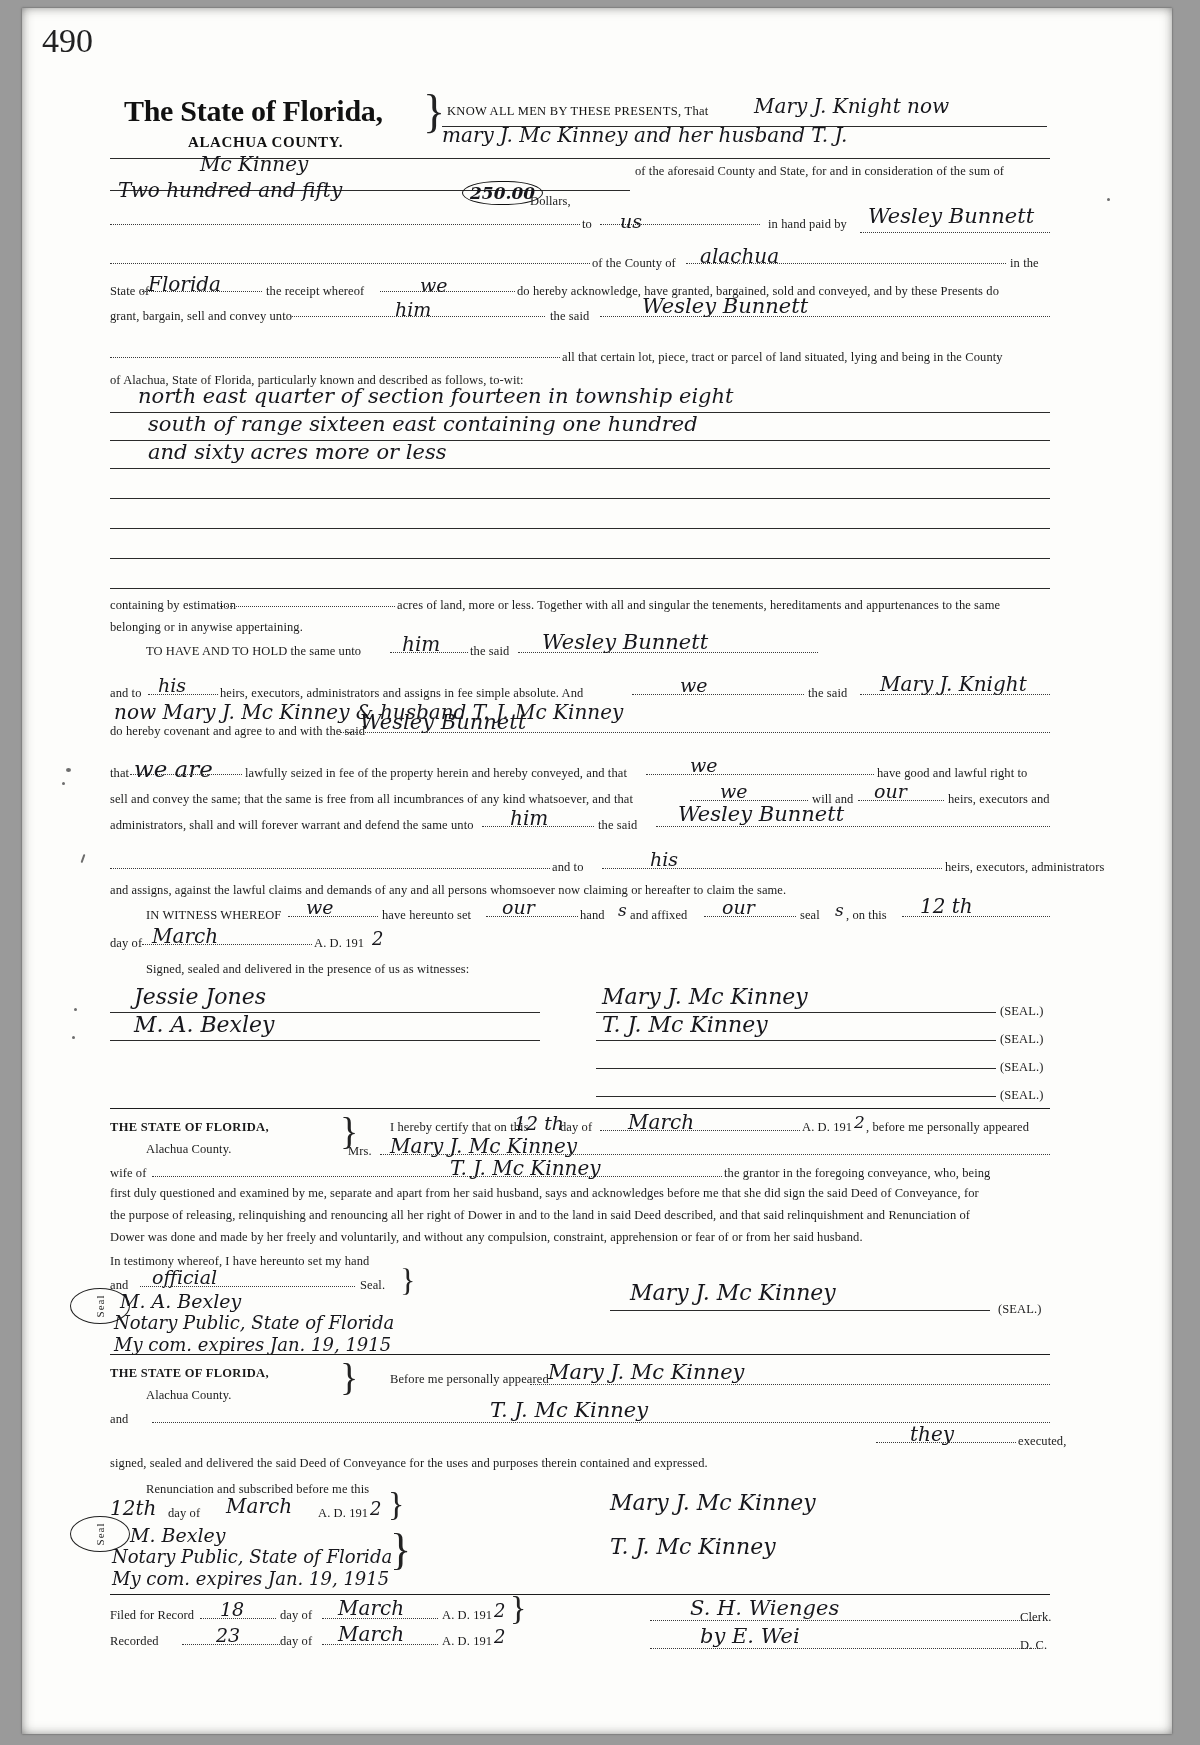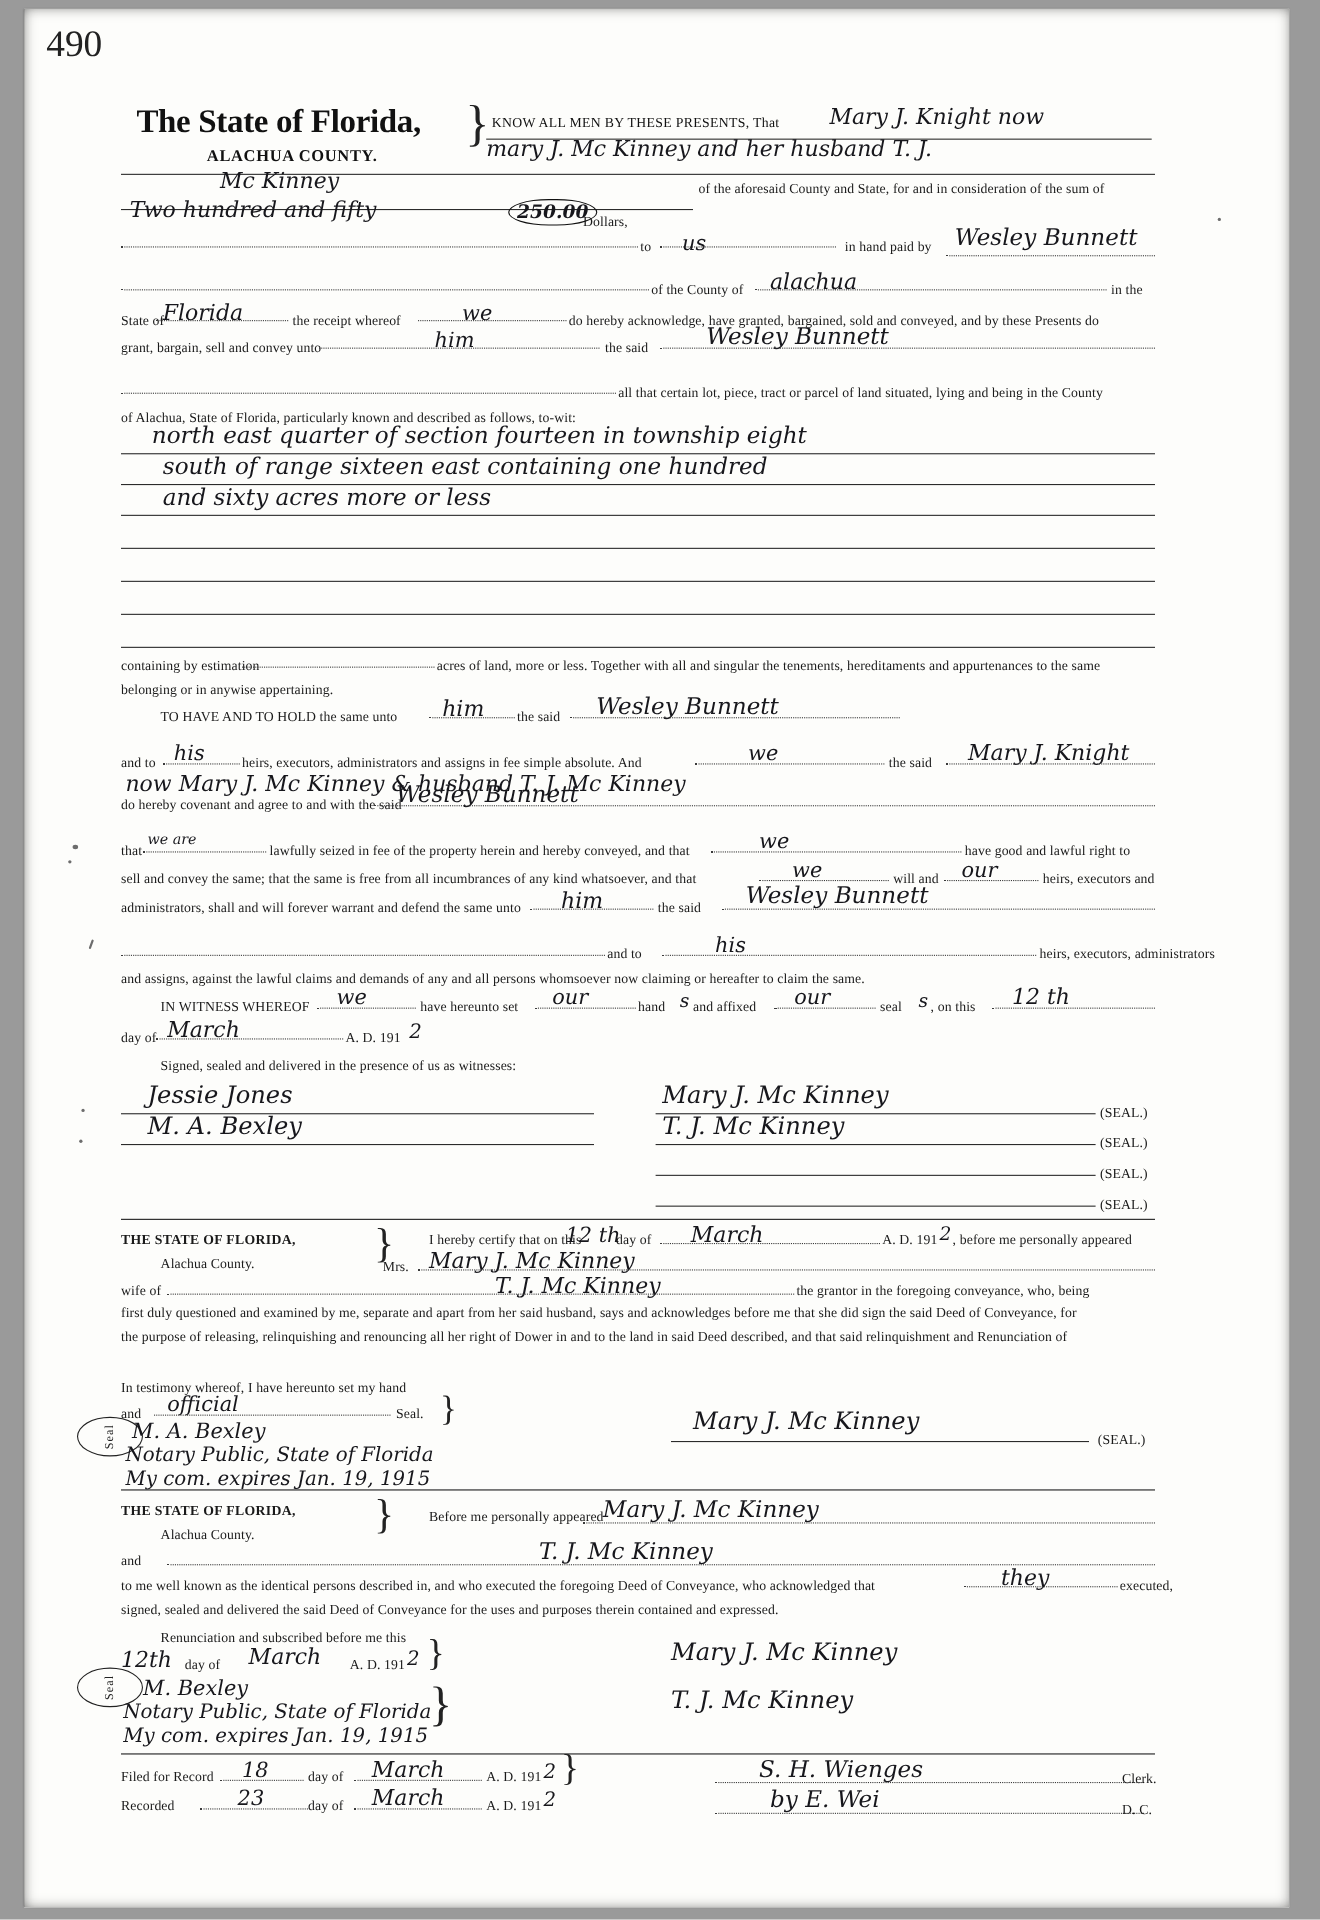--- a/index.html
+++ b/index.html
@@ -174,21 +174,21 @@
     <div class="abs pr" style="left:718px;top:600px;">the said</div>
     <div class="abs hw" style="left:790px;top:586px;font-size:20px;">Mary J. Knight</div>
     <div class="dotted" style="left:770px;top:608px;width:190px;"></div>
 
     <div class="abs hw" style="left:24px;top:614px;font-size:20px;">now Mary J. Mc Kinney &amp; husband T. J. Mc Kinney</div>
     <div class="abs pr" style="left:20px;top:638px;">do hereby covenant and agree to and with the said</div>
     <div class="abs hw" style="left:270px;top:624px;font-size:21px;">Wesley Bunnett</div>
     <div class="dotted" style="left:250px;top:646px;width:710px;"></div>
 
     <div class="abs pr" style="left:20px;top:680px;">that</div>
-    <div class="abs hw" style="left:44px;top:670px;font-size:13px;">we are</div>
+    <div class="abs hw" style="left:44px;top:670px;font-size:23px;">we are</div>
     <div class="dotted" style="left:40px;top:688px;width:112px;"></div>
     <div class="abs pr" style="left:155px;top:680px;">lawfully seized in fee of the property herein and hereby conveyed, and that</div>
     <div class="abs hw" style="left:600px;top:668px;font-size:19px;">we</div>
     <div class="dotted" style="left:556px;top:688px;width:228px;"></div>
     <div class="abs pr" style="left:787px;top:680px;">have good and lawful right to</div>
 
     <div class="abs pr" style="left:20px;top:706px;">sell and convey the same; that the same is free from all incumbrances of any kind whatsoever, and that</div>
     <div class="abs hw" style="left:630px;top:694px;font-size:19px;">we</div>
     <div class="dotted" style="left:600px;top:714px;width:118px;"></div>
     <div class="abs pr" style="left:722px;top:706px;">will and</div>
@@ -271,20 +271,21 @@
     <div class="abs hw" style="left:300px;top:1048px;font-size:20px;">Mary J. Mc Kinney</div>
     <div class="dotted" style="left:290px;top:1068px;width:670px;"></div>
 
     <div class="abs pr" style="left:20px;top:1080px;">wife of</div>
     <div class="abs hw" style="left:360px;top:1070px;font-size:20px;">T. J. Mc Kinney</div>
     <div class="dotted" style="left:62px;top:1090px;width:570px;"></div>
     <div class="abs pr" style="left:634px;top:1080px;">the grantor in the foregoing conveyance, who, being</div>
 
     <div class="abs pr" style="left:20px;top:1122px;">the purpose of releasing, relinquishing and renouncing all her right of Dower in and to the land in said Deed described, and that said relinquishment and Renunciation of</div>
     <div class="abs pr" style="left:20px;top:1100px;">first duly questioned and examined by me, separate and apart from her said husband, says and acknowledges before me that she did sign the said Deed of Conveyance, for</div>
+    <div class="abs pr" style="left:20px;top:1144px;">Dower was done and made by her freely and voluntarily, and without any compulsion, constraint, apprehension or fear of or from her said husband.</div>
     <div class="abs pr" style="left:20px;top:1168px;">In testimony whereof, I have hereunto set my hand</div>
 
     <div class="abs pr" style="left:20px;top:1192px;">and</div>
     <div class="abs hw" style="left:62px;top:1180px;font-size:19px;">official</div>
     <div class="dotted" style="left:50px;top:1200px;width:215px;"></div>
     <div class="abs pr" style="left:270px;top:1192px;">Seal.</div>
     <div class="brace" style="left:310px;top:1182px;font-size:32px;">}</div>
 
     <div class="seal-stamp" style="left:-8px;top:1190px;">
         <span>Seal</span>
@@ -305,21 +306,20 @@
     <div class="brace" style="left:250px;top:1276px;font-size:38px;">}</div>
 
     <div class="abs pr" style="left:300px;top:1286px;">Before me personally appeared</div>
     <div class="abs hw" style="left:458px;top:1274px;font-size:21px;">Mary J. Mc Kinney</div>
     <div class="dotted" style="left:440px;top:1298px;width:520px;"></div>
 
     <div class="abs pr" style="left:20px;top:1326px;">and</div>
     <div class="abs hw" style="left:400px;top:1312px;font-size:21px;">T. J. Mc Kinney</div>
     <div class="dotted" style="left:62px;top:1336px;width:898px;"></div>
 
-    <div class="abs pr" style="left:20px;top:1348px;">to me well known as the identical persons described in, and who executed the foregoing Deed of Conveyance, who acknowledged that</div>
     <div class="abs hw" style="left:820px;top:1336px;font-size:20px;">they</div>
     <div class="dotted" style="left:786px;top:1356px;width:140px;"></div>
     <div class="abs pr" style="left:928px;top:1348px;">executed,</div>
     <div class="abs pr" style="left:20px;top:1370px;">signed, sealed and delivered the said Deed of Conveyance for the uses and purposes therein contained and expressed.</div>
 
     <div class="abs pr" style="left:56px;top:1396px;">Renunciation and subscribed before me this</div>
     <div class="abs hw" style="left:20px;top:1410px;font-size:20px;">12th</div>
     <div class="abs pr" style="left:78px;top:1420px;">day of</div>
     <div class="abs hw" style="left:136px;top:1408px;font-size:20px;">March</div>
     <div class="abs pr" style="left:228px;top:1420px;">A. D. 191</div>

